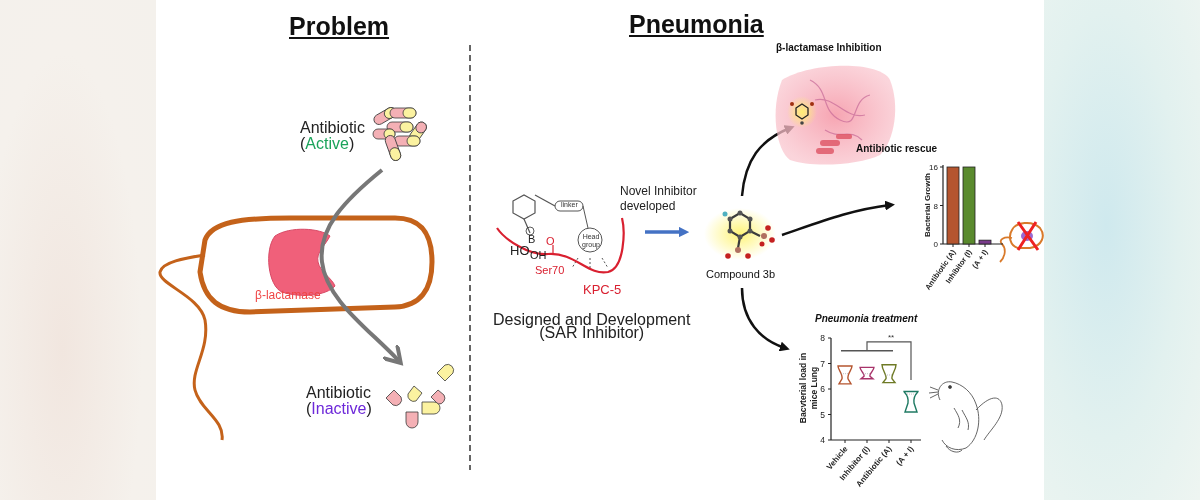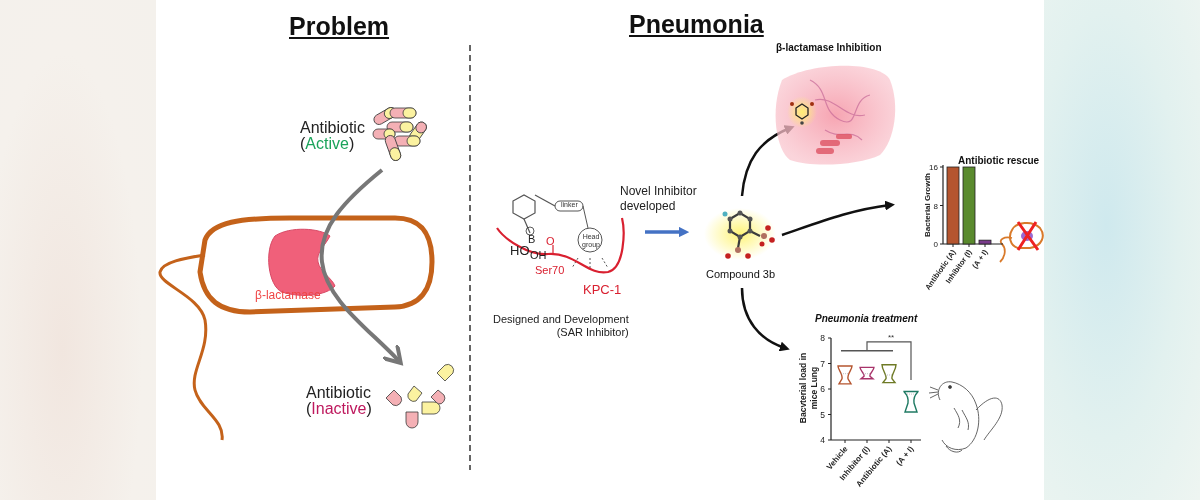--- a/index.html
+++ b/index.html
@@ -233,38 +233,38 @@
       <text x="817" y="388" font-size="8.5" text-anchor="middle" fill="#222" font-weight="bold" transform="rotate(-90 817 388)" font-family="Liberation Sans, sans-serif">mice Lung</text>
     </g>
 </svg>
 
 <div class="t lbl" style="left:300px; top:120px;">
   <div>Antibiotic</div>
   <div>(<span id="active-state" style="color: rgb(26, 163, 90);">Active</span>)</div>
 </div>
 <div class="t lbl" style="left:306px; top:385px;">
   <div>Antibiotic</div>
-  <div>(<span id="inactive-state" style="color: #be185d; margin-top: 7px;">Inactive</span>)</div>
+  <div>(<span id="inactive-state" style="color: #6d28d9; margin-top: 7px;">Inactive</span>)</div>
 </div>
 <div class="t bold" style="left:255px; top:288px; font-size:12px; color:#ef4444;">β-lactamase</div>
 
 <div class="t" style="left:561px; top:201px; font-size:7px; color:#333;">linker</div>
 <div class="t" style="left:580px; top:233px; font-size:7px; color:#333; white-space:normal; width:22px; text-align:center; line-height:8px;">Head group</div>
 <div class="t" style="left:528px; top:233px; font-size:11px; color:#222;">B</div>
 <div class="t" style="left:510px; top:243px; font-size:13px; color:#222;">HO</div>
 <div class="t" style="left:530px; top:249px; font-size:11px; color:#222;">OH</div>
 <div class="t" style="left:546px; top:235px; font-size:11px; color:#d92030;">O</div>
 <div class="t" style="left:535px; top:264px; font-size:11px; color:#d92030;">Ser70</div>
-<div class="t" style="left:583px; top:282px; font-size:13px; color:#d92030;">KPC-1</div>
-<div class="t bold" style="left:493px; top:313px; font-size:11px; color:#222; text-align:right; line-height:13px;">
+<div class="t" style="left:583px; top:282px; font-size:13px; color:#d92030;">KPC-5</div>
+<div class="t bold" style="left:493px; top:313px; font-size:16px; color:#222; text-align:center; line-height:13px;">
   <div>Designed and Development</div>
   <div>(SAR Inhibitor)</div>
 </div>
 
 <div class="t" style="left:620px; top:184px; font-size:12px; color:#222; line-height:15px;">
   <div>Novel Inhibitor</div>
   <div>developed</div>
 </div>
 <div class="t bold" style="left:706px; top:268px; font-size:11px; color:#111;">Compound 3b</div>
 <div class="t sub" style="left:776px; top:42px;">β-lactamase Inhibition</div>
 
-<div class="t sub" style="left:958px; top:143px;margin-top:12px;">Antibiotic rescue</div>
+<div class="t sub" style="left:856px; top:143px;">Antibiotic rescue</div>
 <div class="t sub" style="left:815px; top:313px;font-style:italic;">Pneumonia treatment</div>
 
 </body></html>

